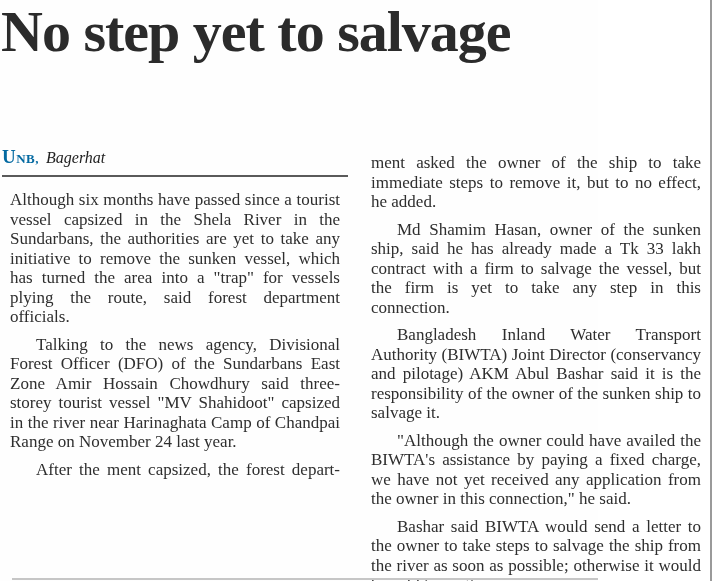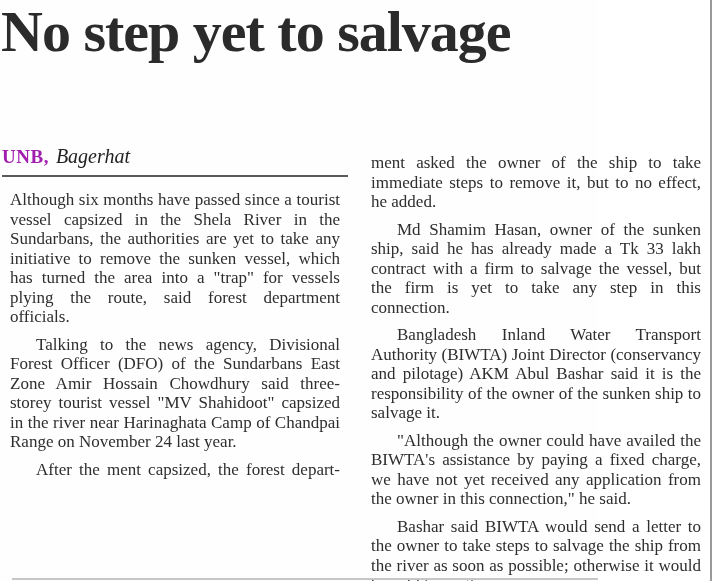--- a/index.html
+++ b/index.html
@@ -55,28 +55,28 @@
   }
   .byline {
     display: flex;
     align-items: baseline;
     margin: 2px 0 0 0;
     height: 22px;
   }
   .byline .agency {
     display: inline-block;
     font-weight: bold;
-    font-size: 19px;
+    font-size: 13px;
     letter-spacing: 0.5px;
-    color: #a21caf;
+    color: #0369a1;
   }
   .byline .agency::first-letter { font-size: 19px; }
   .byline .location {
     font-style: italic;
-    font-size: 20px;
+    font-size: 16px;
     margin-left: 7px;
     color: #222;
   }
   .byline-rule {
     border: none;
     border-top: 2px solid #5a5a5a;
     margin: 6px 0 13px 0;
     width: 346px;
   }
   p { margin: 8px; }

